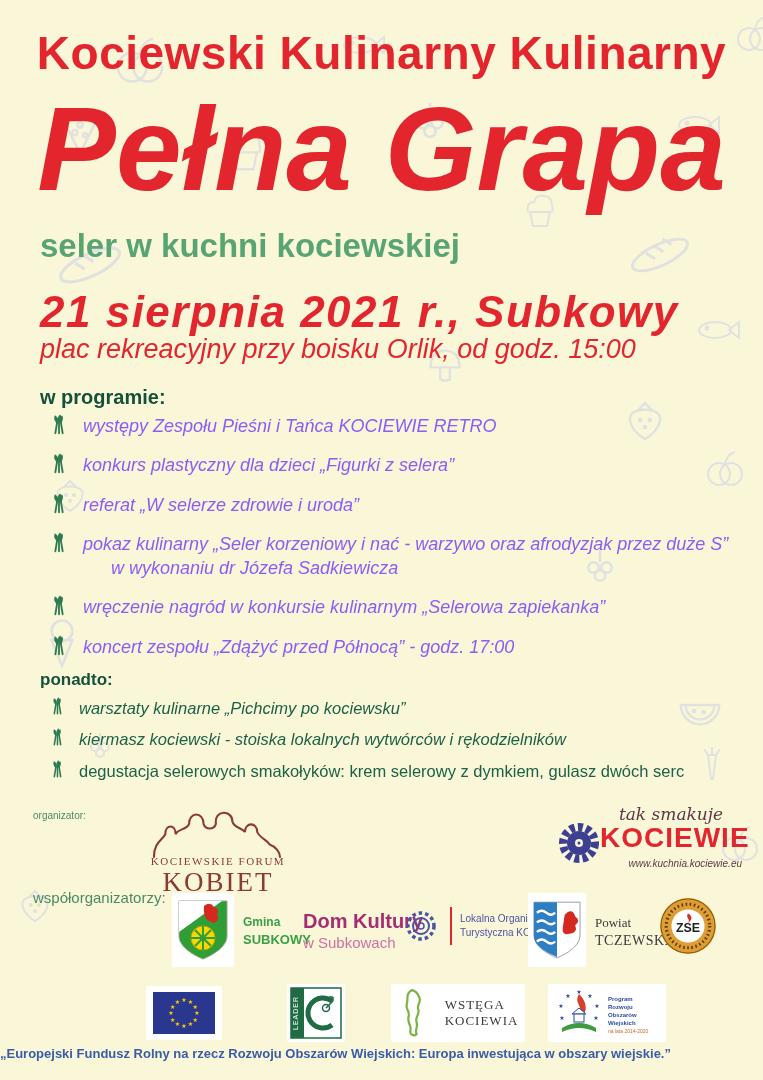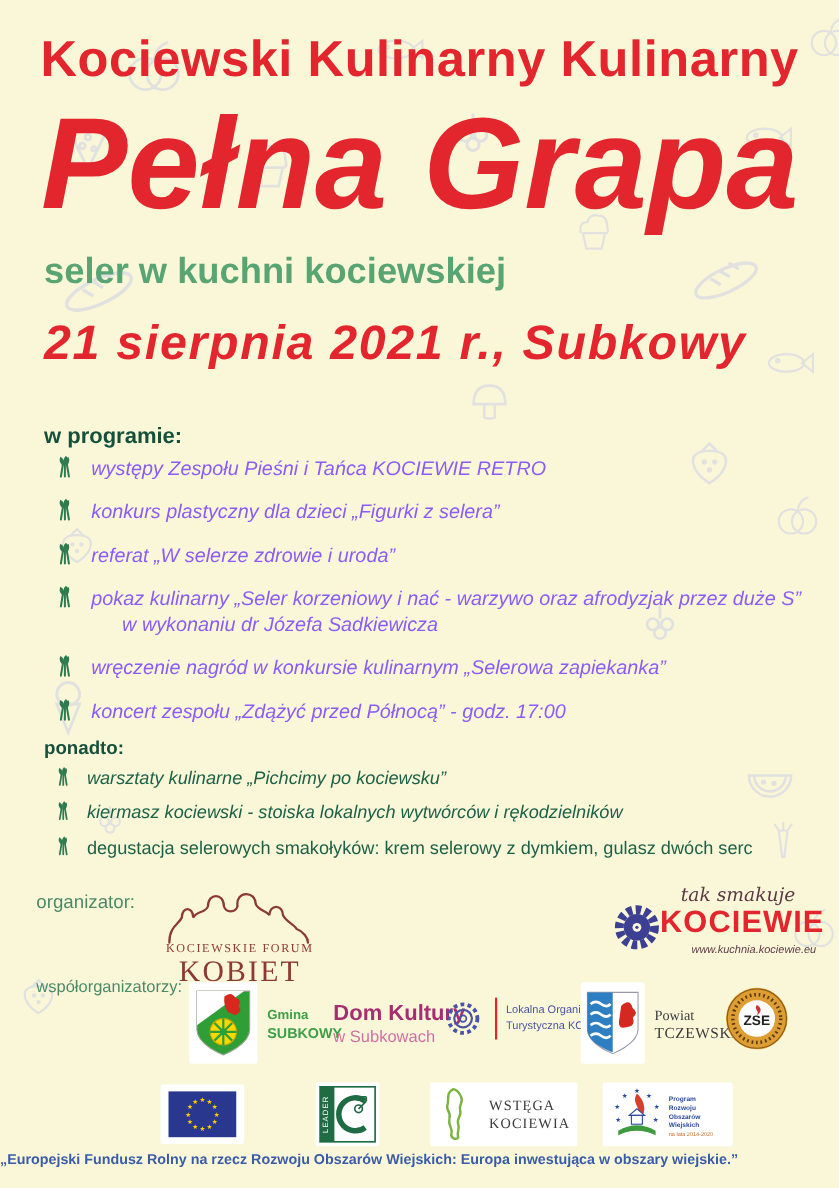--- a/index.html
+++ b/index.html
@@ -25,21 +25,21 @@
   .celery{width:22px;height:24px;flex:none;margin-top:-1px;}
   .itx{line-height:1.35;}
   .indent2{padding-left:28px;}
   .extras-head{position:absolute;top:670px;left:40px;color:#14503A;font-size:17px;font-weight:bold;}
   .extras{position:absolute;top:697px;left:48px;right:4px;list-style:none;margin:0;padding:0;
           color:#1D6147;font-style:italic;font-size:16.5px;}
   .extras li{display:flex;align-items:flex-start;gap:12px;margin-bottom:9px;}
   .extras .celery{width:19px;height:21px;}
   .extras li.roman .itx{font-style:normal;}
   
-  .org-label{position:absolute;left:33px;top:810px;color:#4B8A67;font-size:17px;}
+  .org-label{position:absolute;left:33px;top:810px;color:#4B8A67;font-size:10px;}
   .kfk{position:absolute;left:136px;top:797px;width:164px;text-align:center;color:#8C3A34;}
   .kfk .l1{font-family:"Liberation Serif",serif;font-size:11px;letter-spacing:1.5px;margin-top:-8px;}
   .kfk .l2{font-family:"Liberation Serif",serif;font-size:27px;letter-spacing:2px;}
   .tsk{position:absolute;left:556px;top:804px;width:186px;}
   .tsk .flower{position:absolute;left:0;top:16px;}
   .tsk .tag{font-family:"DejaVu Serif",serif;font-style:italic;font-size:17px;color:#5C3844;
             text-align:center;margin-left:44px;}
   .tsk .name{color:#E3262D;font-size:28px;font-weight:bold;letter-spacing:1px;margin-left:44px;margin-top:-2px;}
   .tsk .url{font-size:10px;font-style:italic;color:#5C3844;text-align:right;margin-top:4px;}
   
@@ -167,20 +167,21 @@
     <use href="#do-apple" transform="translate(740,845)"></use>
     <use href="#do-straw" transform="translate(35,905)"></use>
     <use href="#do-fish" transform="translate(715,330)"></use>
     <use href="#do-apple" transform="translate(755,35)"></use>
   </svg>
 
   <div class="fest-title">Kociewski Kulinarny Kulinarny</div>
   <div class="grapa">Pełna Grapa</div>
   <div class="subtitle">seler w kuchni kociewskiej</div>
   <div class="date">21 sierpnia 2021 r., Subkowy</div>
+  <div class="venue">plac rekreacyjny przy boisku Orlik, od godz. 15:00</div>
 
   <div class="prog-head">w programie:</div>
   <ul class="program">
     <li>
       <svg class="celery">
           <use href="#celery-sym"></use>
         </svg>
       <span class="itx">występy Zespołu Pieśni i Tańca KOCIEWIE RETRO</span>
     </li>
     <li>

